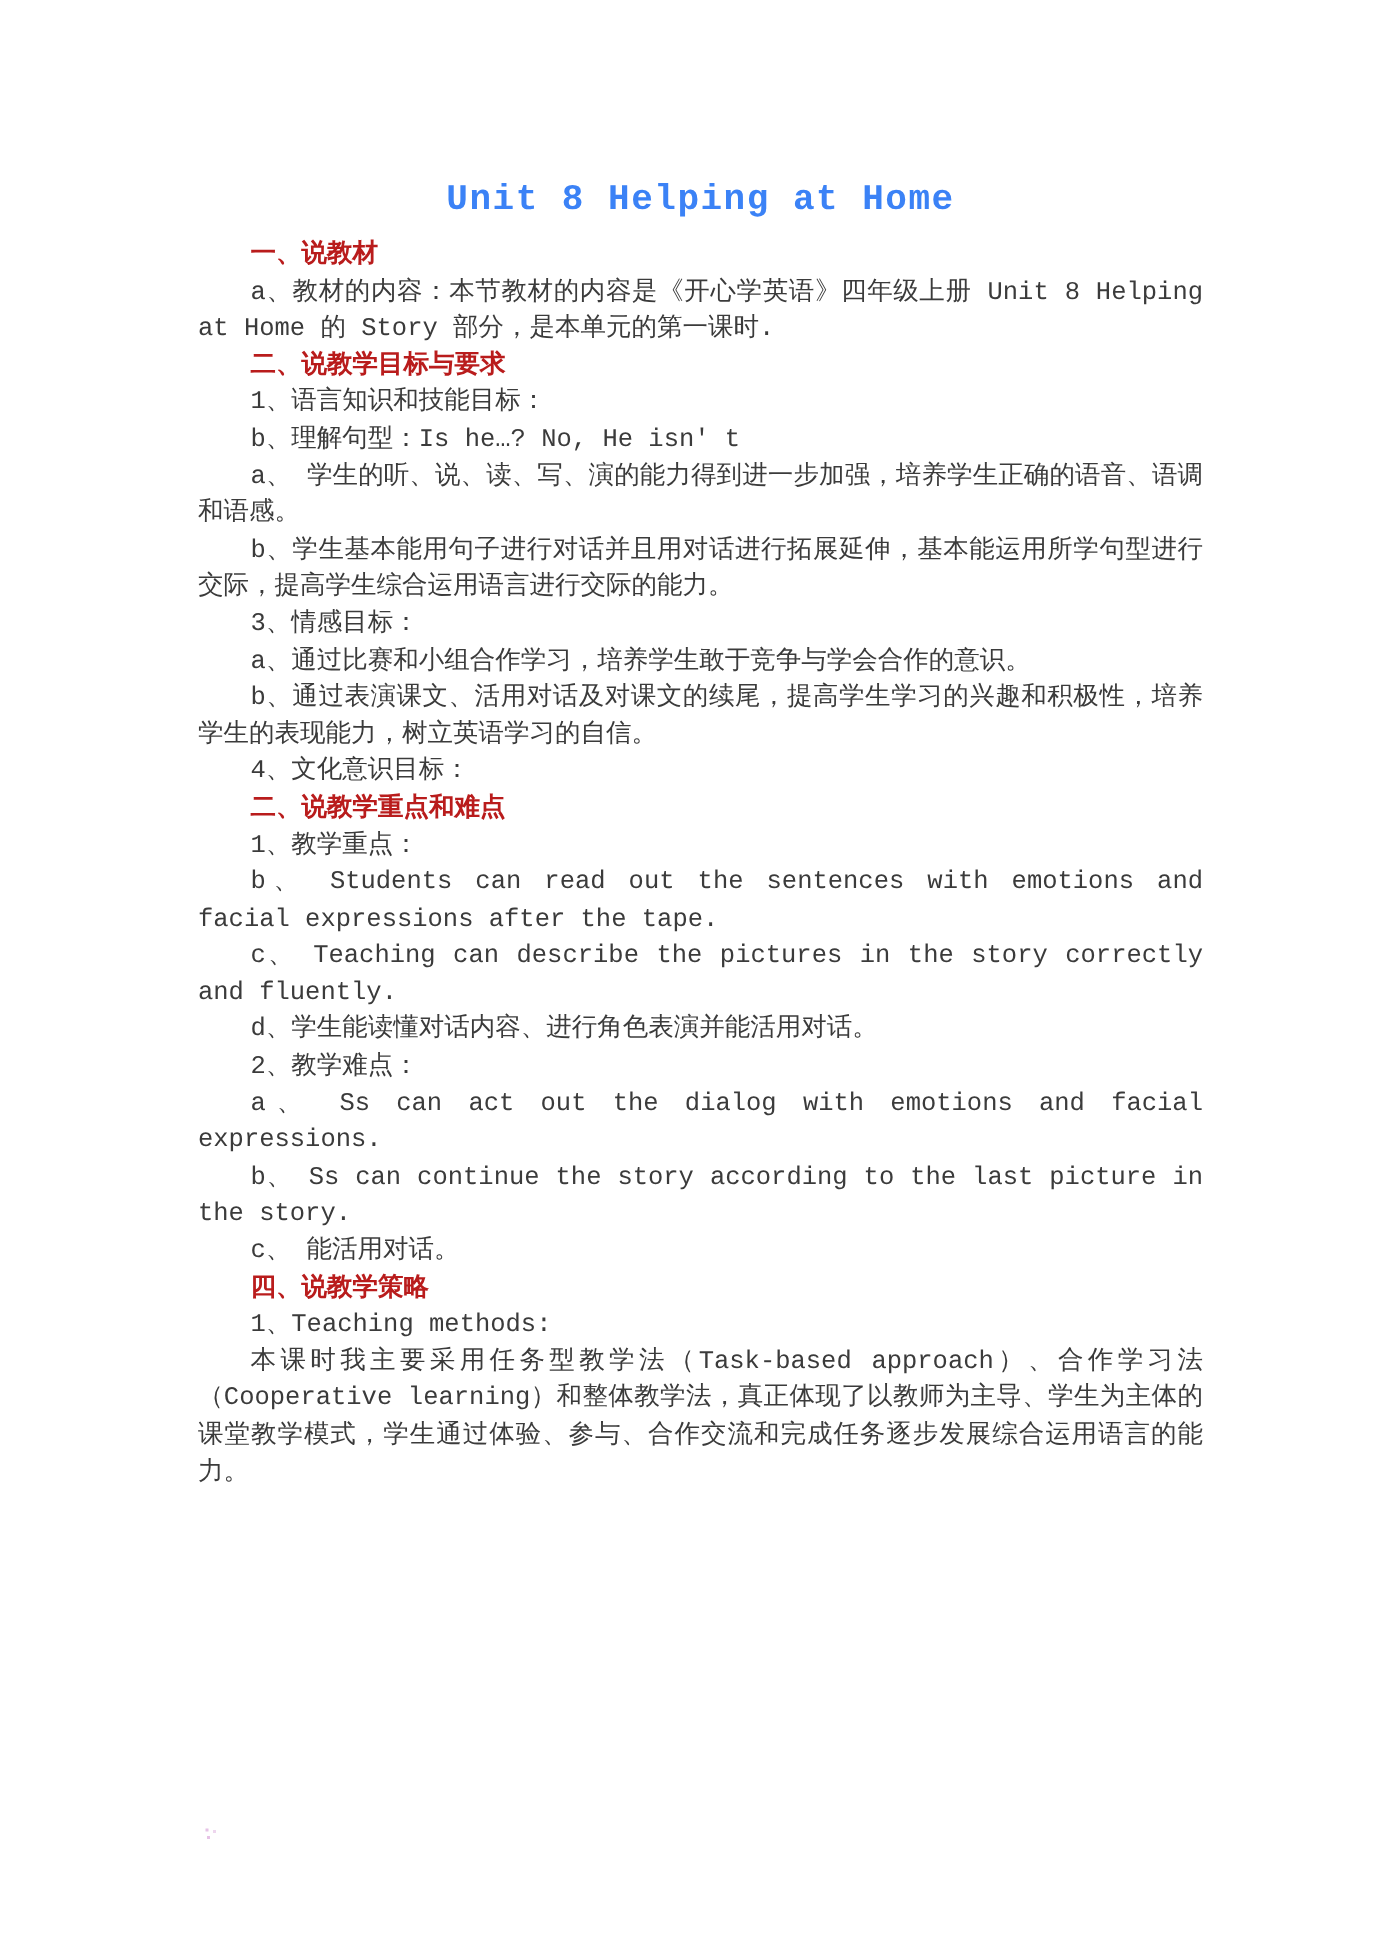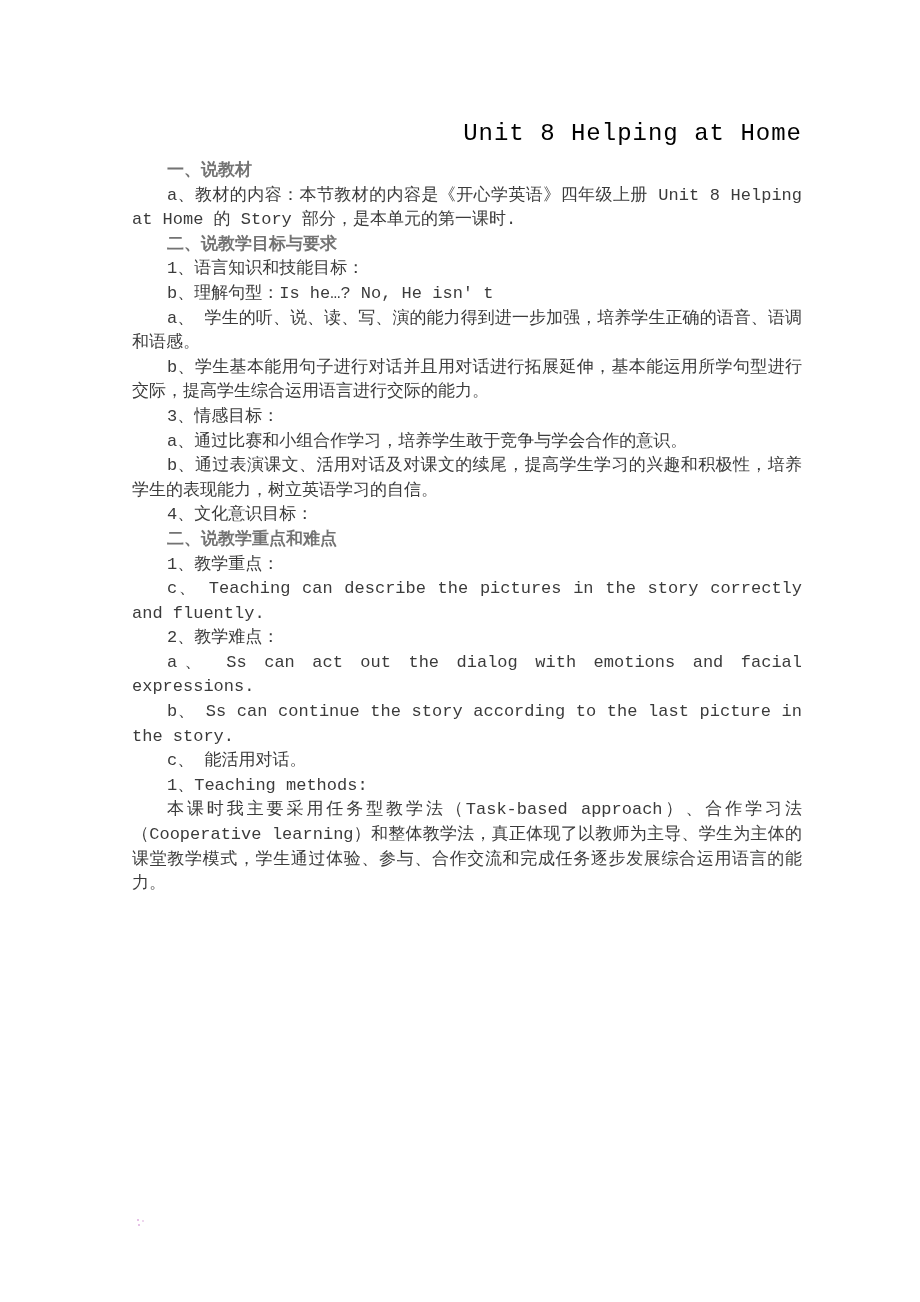--- a/index.html
+++ b/index.html
@@ -19,37 +19,37 @@
     position: absolute;
     left: 132px;
     top: 118px;
     width: 670px;
     color: #3b3b3b;
     font-size: 17px;
     line-height: 24.6px;
   }
   .doc-title {
     margin: 0 0 10px 0;
-    text-align: right;
-    color: #000000;
+    text-align: center;
+    color: #3b82f6;
     font-size: 24px;
     line-height: 31px;
-    font-weight: 400;
+    font-weight: 700;
     letter-spacing: 1px;
     text-indent: 0;
   }
   .para {
     margin: 0;
     text-indent: 35px;
     text-align: justify;
     word-break: break-word;
   }
   .para.h {
     font-weight: 700;
-    color: #737373;
+    color: #b91c1c;
   }
   
   .stray-mark {
     position: absolute;
     left: 137px;
     top: 1219px;
     width: 2px;
     height: 2px;
     background: #e6c2e6;
     box-shadow: 5px 1px 0 #eed6ee, 1px 5px 0 #e6c2e6;
@@ -68,23 +68,26 @@
         <p class="para b">1、语言知识和技能目标：</p>
         <p class="para b">b、理解句型：Is he…? No, He isn' t</p>
         <p class="para b">a、 学生的听、说、读、写、演的能力得到进一步加强，培养学生正确的语音、语调和语感。</p>
         <p class="para b">b、学生基本能用句子进行对话并且用对话进行拓展延伸，基本能运用所学句型进行交际，提高学生综合运用语言进行交际的能力。</p>
         <p class="para b">3、情感目标：</p>
         <p class="para b">a、通过比赛和小组合作学习，培养学生敢于竞争与学会合作的意识。</p>
         <p class="para b">b、通过表演课文、活用对话及对课文的续尾，提高学生学习的兴趣和积极性，培养学生的表现能力，树立英语学习的自信。</p>
         <p class="para b">4、文化意识目标：</p>
         <p class="para h">二、说教学重点和难点</p>
         <p class="para b">1、教学重点：</p>
+        <p class="para b">b、 Students can read out the sentences with emotions and facial expressions after the tape.</p>
         <p class="para b">c、 Teaching can describe the pictures in the story correctly and fluently.</p>
+        <p class="para b">d、学生能读懂对话内容、进行角色表演并能活用对话。</p>
         <p class="para b">2、教学难点：</p>
         <p class="para b">a、 Ss can act out the dialog with emotions and facial expressions.</p>
         <p class="para b">b、 Ss can continue the story according to the last picture in the story.</p>
         <p class="para b">c、 能活用对话。</p>
+        <p class="para h">四、说教学策略</p>
         <p class="para b">1、Teaching methods:</p>
         <p class="para b">本课时我主要采用任务型教学法（Task-based approach）、合作学习法（Cooperative learning）和整体教学法，真正体现了以教师为主导、学生为主体的课堂教学模式，学生通过体验、参与、合作交流和完成任务逐步发展综合运用语言的能力。</p>
       </div>
   </div>
   <div class="stray-mark"></div>
 </div>
 
 </body></html>

